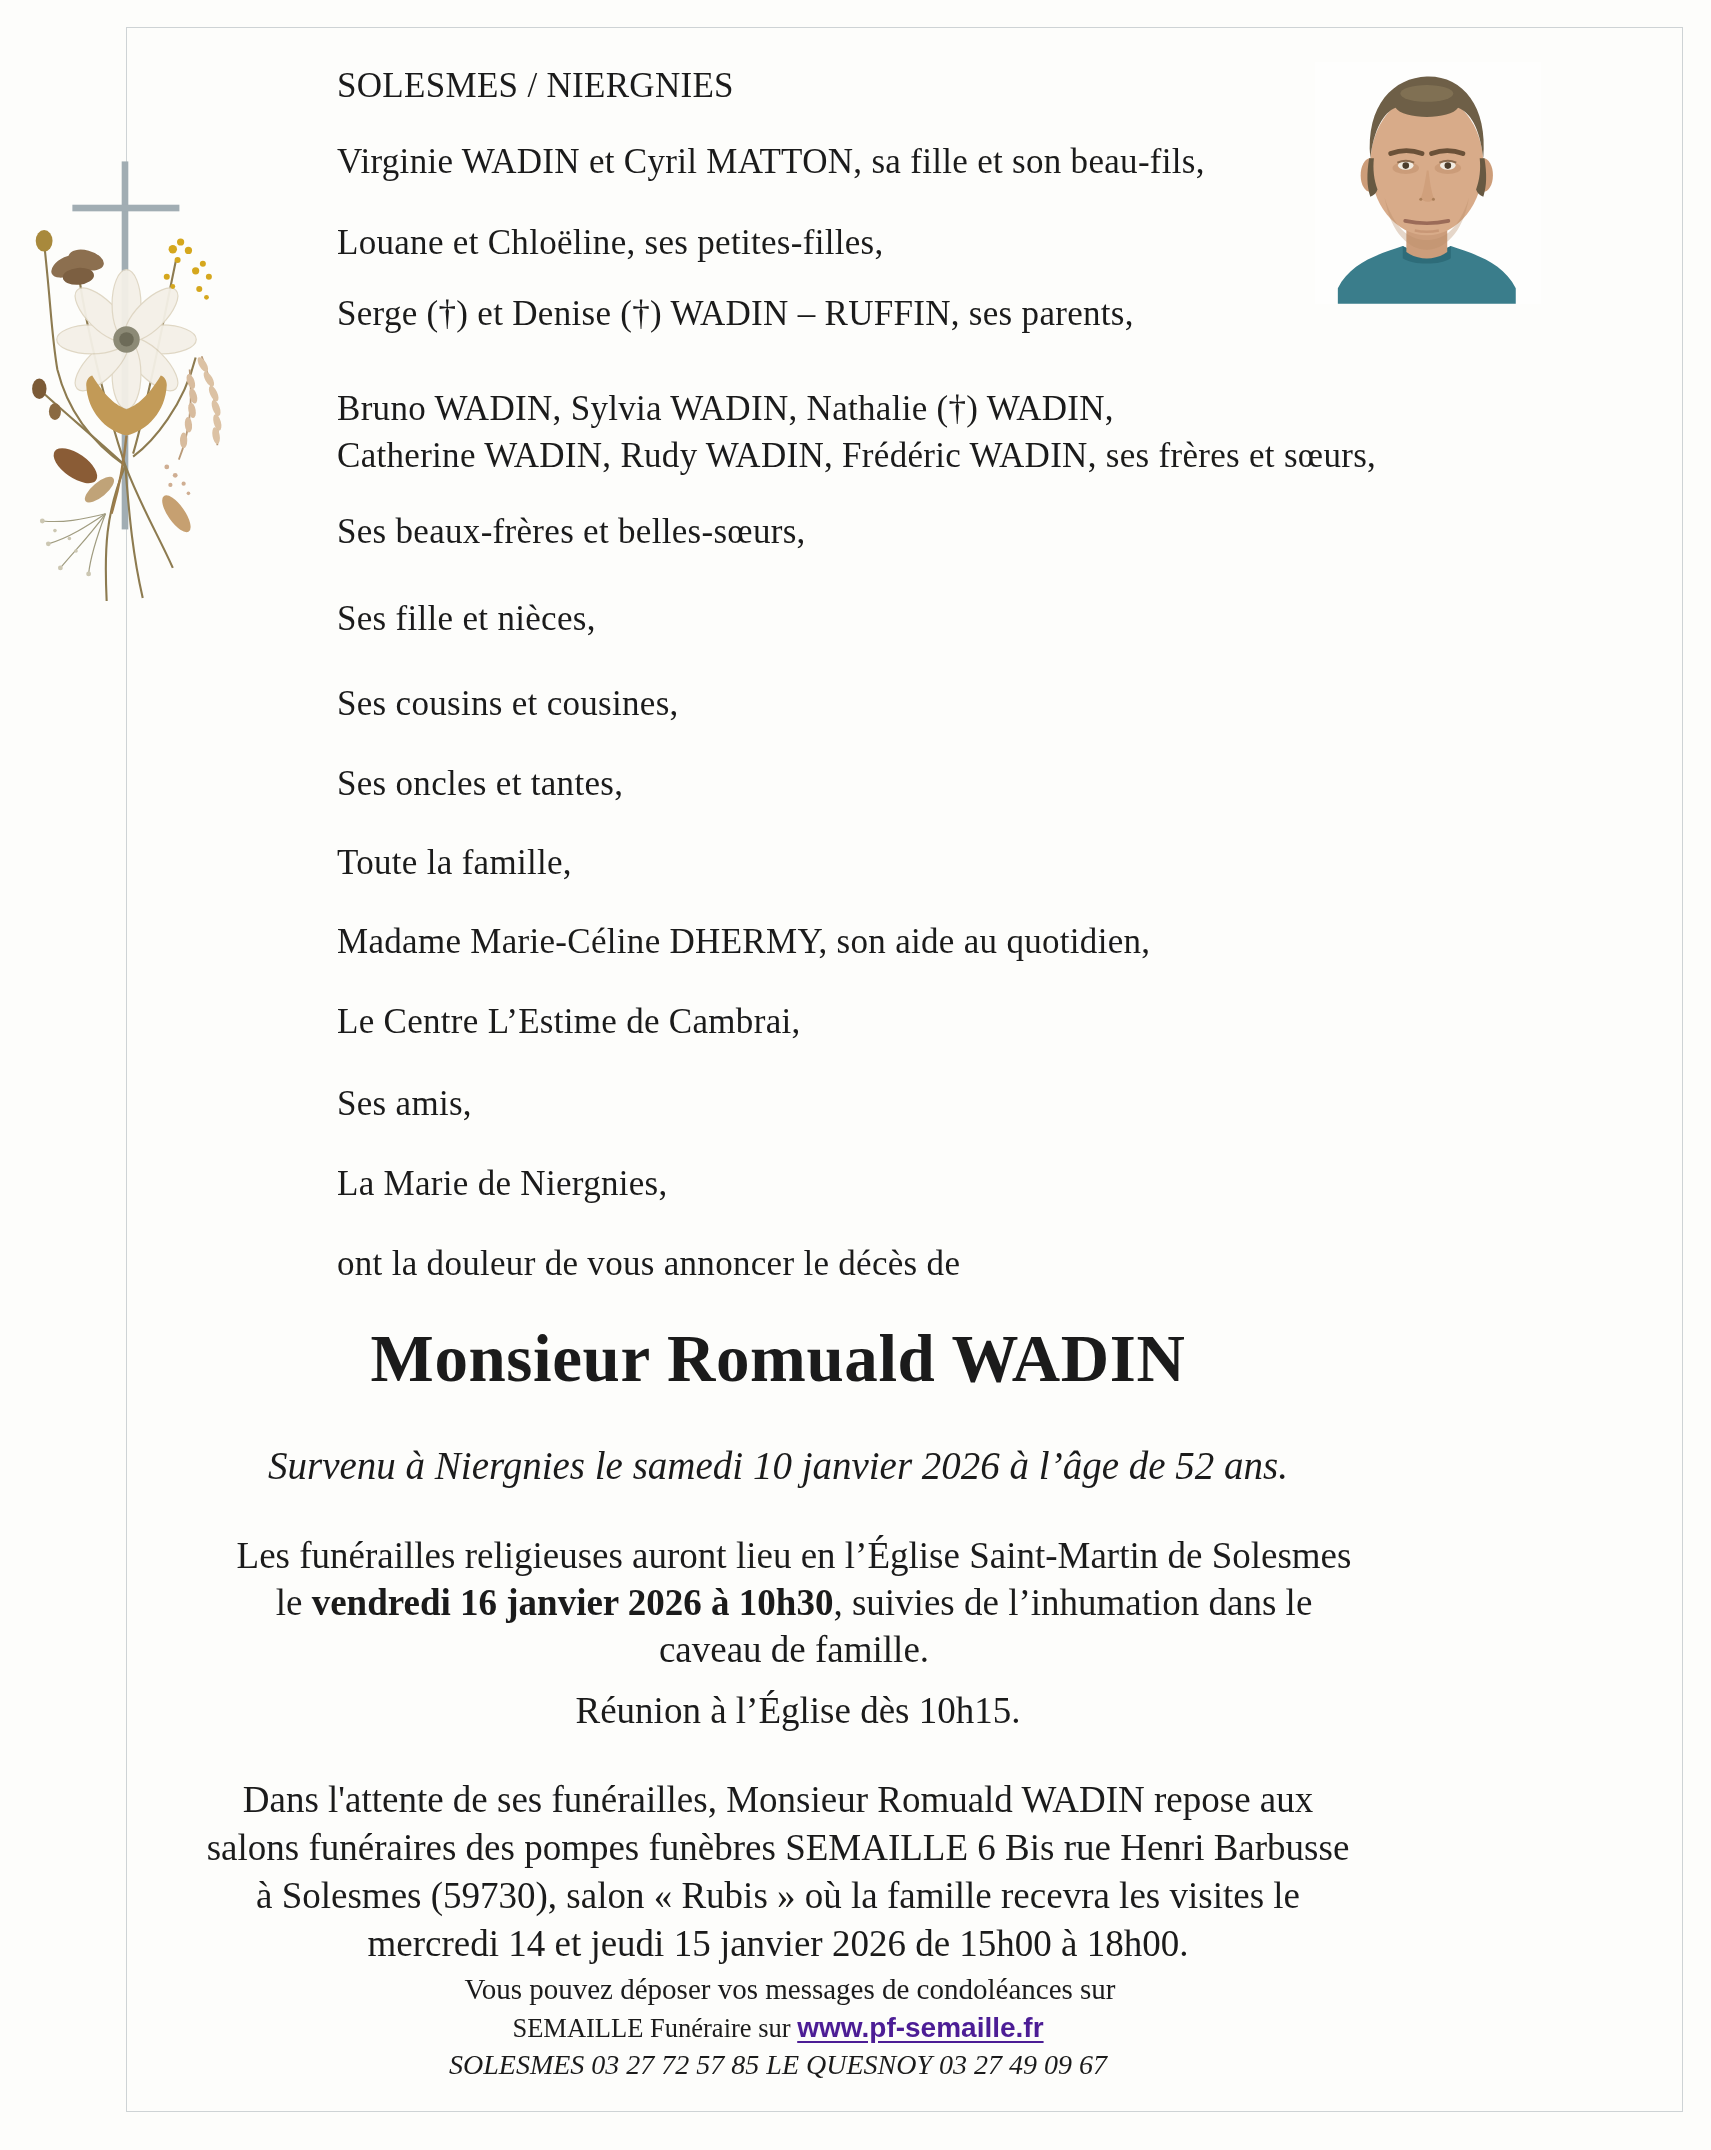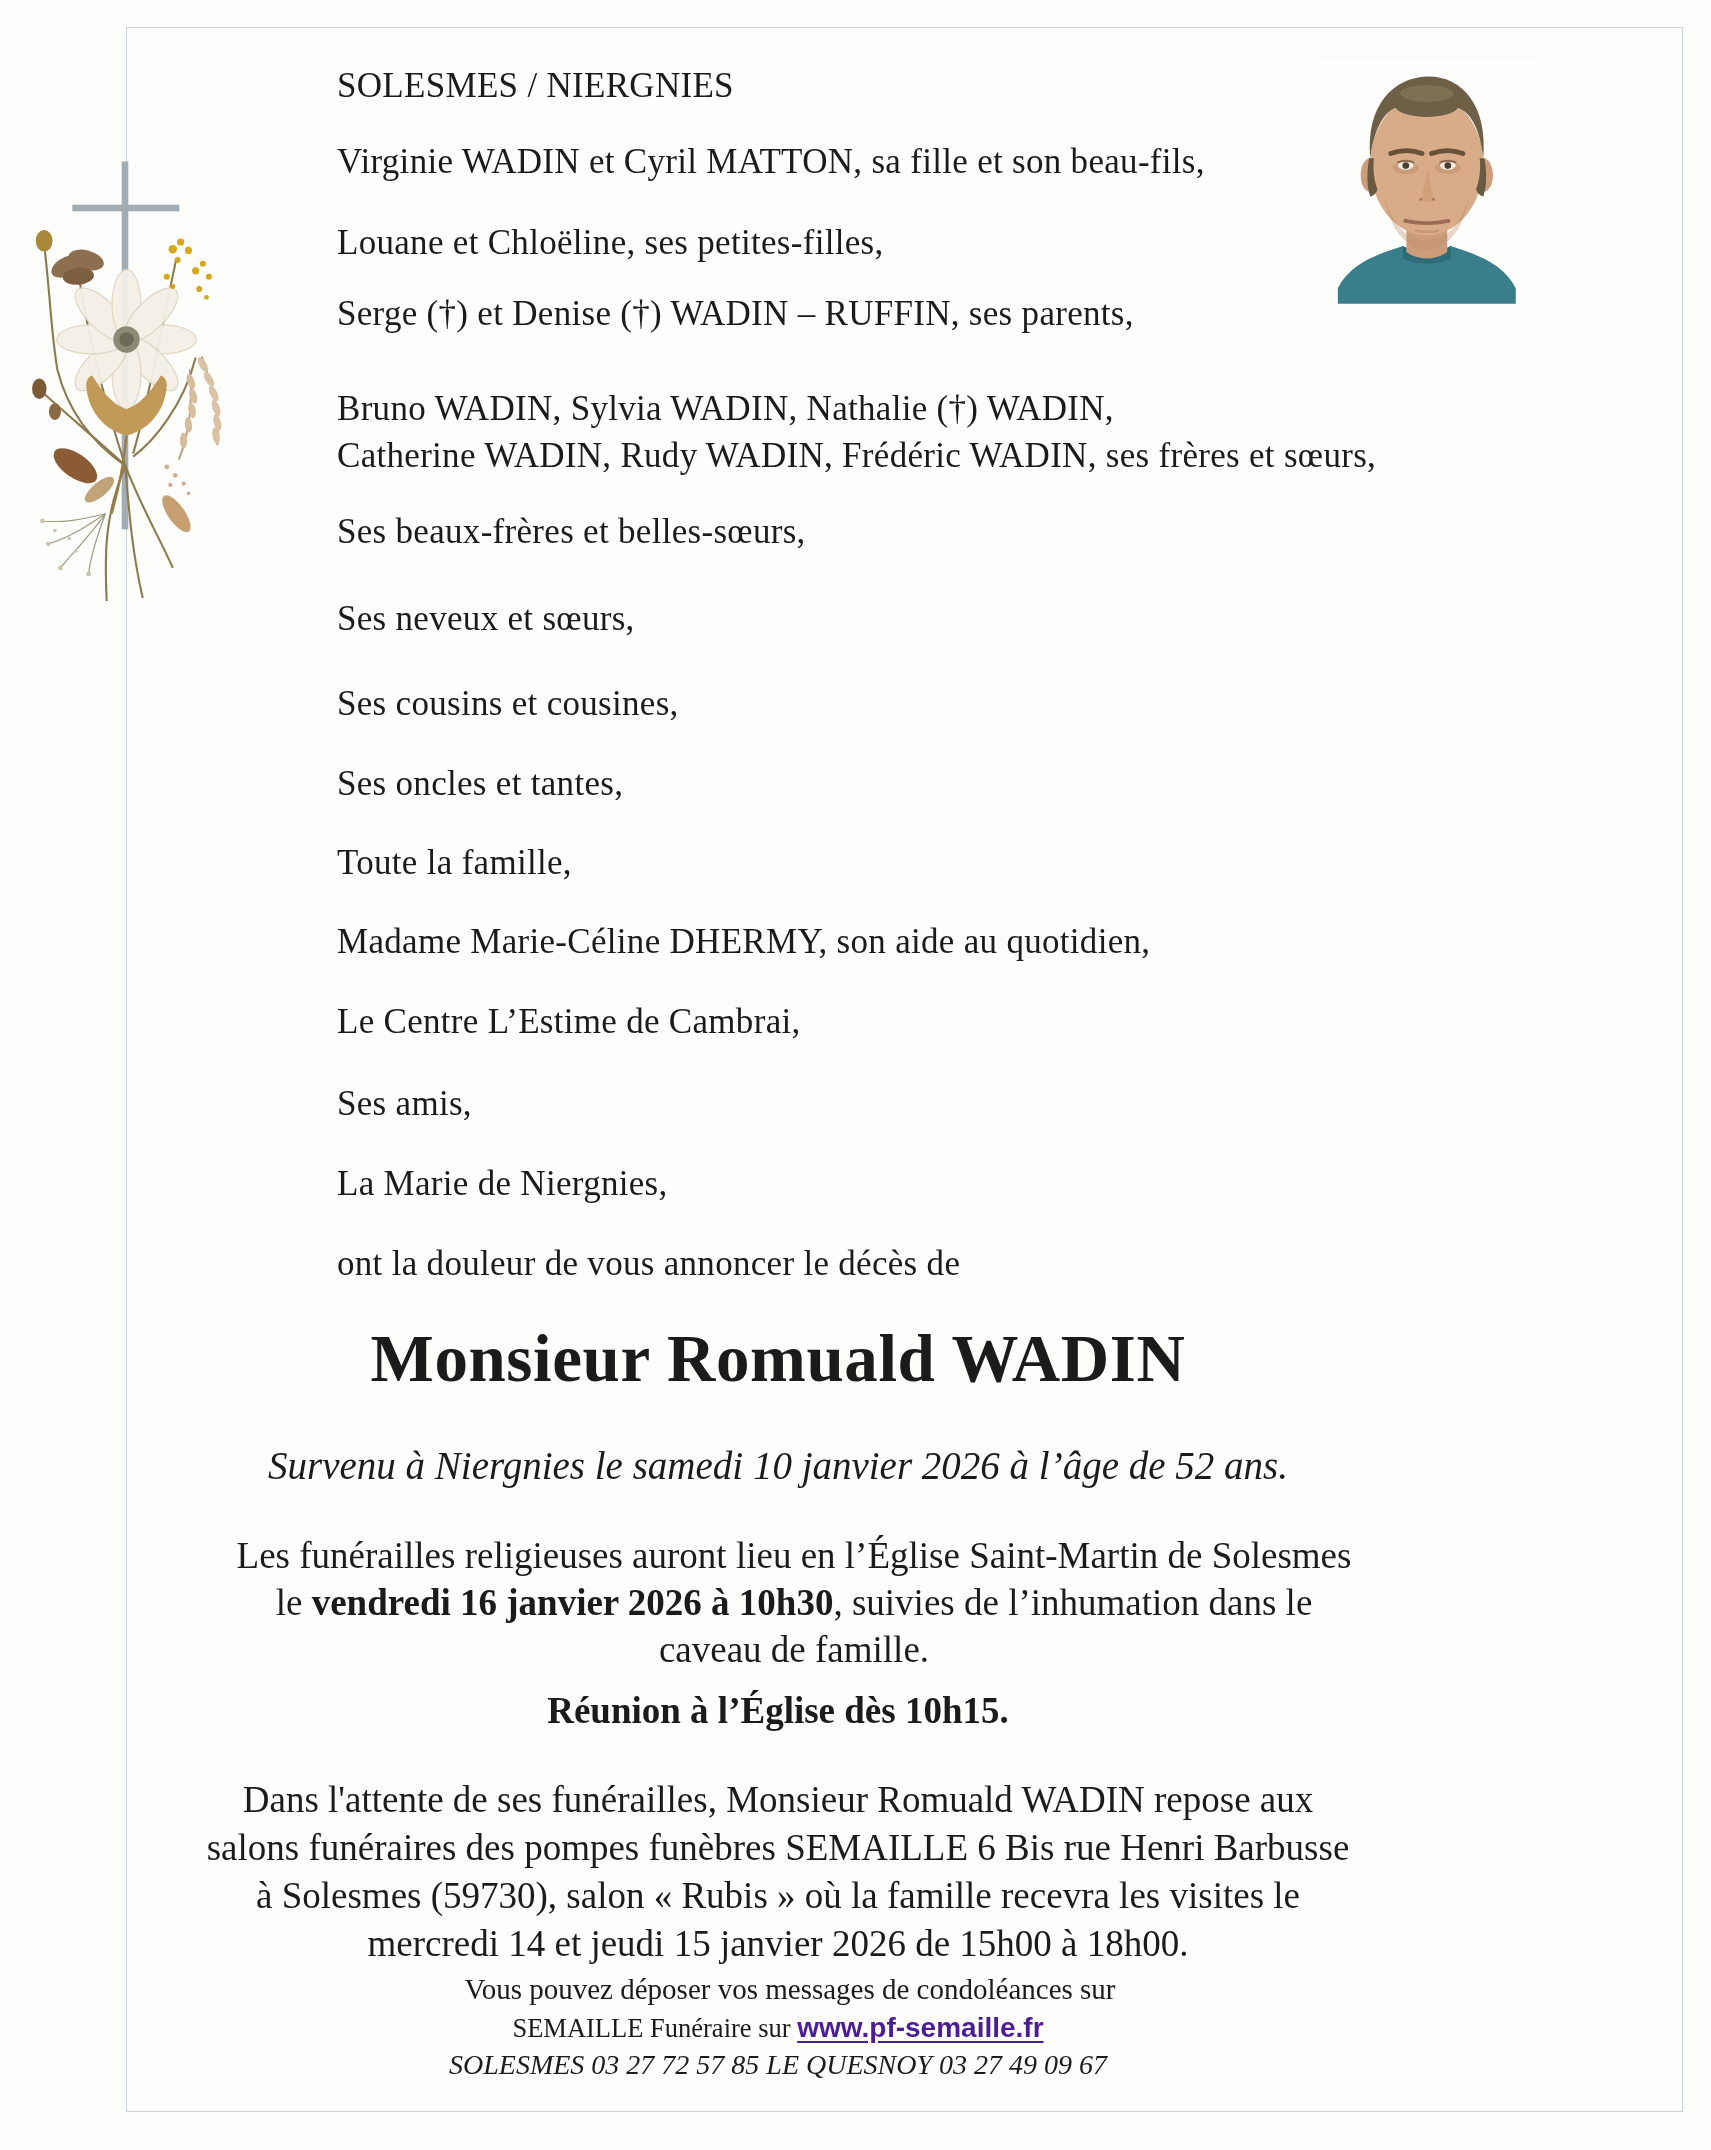--- a/index.html
+++ b/index.html
@@ -28,21 +28,21 @@
   .centered{
     position:absolute;left:126px;width:1304px;text-align:center;white-space:nowrap;
   }
   .title{
     font-size:67px;line-height:84px;font-weight:bold;letter-spacing:0.6px;
   }
   .notice{
     font-size:39px;line-height:48px;font-style:italic;
   }
   .funeral-line{font-size:37px;line-height:47px;padding-left:16px;}
-  .meeting{font-size:37px;line-height:47px;font-weight:bold;}
+  .meeting{font-size:37px;line-height:47px;font-weight:normal;margin-left:20px;}
   .repose-line{font-size:37px;line-height:48px;}
   .footer-italic{font-size:29px;line-height:34px;padding-left:12px;}
   .footer-site{font-size:26.5px;line-height:31px;}
   .footer-phones{font-size:28px;line-height:31px;font-style:italic;}
   .site-link{
     font-family:"Liberation Sans","DejaVu Sans",sans-serif;
     font-weight:bold;
     font-size:28px;
     color:#4c1d95;
     text-decoration:underline;
@@ -197,21 +197,21 @@
   </svg>
 
   <div class="line" style="top:63px">SOLESMES / NIERGNIES</div>
 
   <div class="line" style="top:139px">Virginie WADIN et Cyril MATTON, sa fille et son beau-fils,</div>
   <div class="line" style="top:220px">Louane et Chloëline, ses petites-filles,</div>
   <div class="line" style="top:291px">Serge (†) et Denise (†) WADIN – RUFFIN, ses parents,</div>
   <div class="line" style="top:386px">Bruno WADIN, Sylvia WADIN, Nathalie (†) WADIN,</div>
   <div class="line" style="top:433px">Catherine WADIN, Rudy WADIN, Frédéric WADIN, ses frères et sœurs,</div>
   <div class="line" style="top:509px">Ses beaux-frères et belles-sœurs,</div>
-  <div class="line" style="top:596px">Ses neveux et sœurs,</div>
+  <div class="line" style="top:596px">Ses fille et nièces,</div>
   <div class="line" style="top:681px">Ses cousins et cousines,</div>
   <div class="line" style="top:761px">Ses oncles et tantes,</div>
   <div class="line" style="top:840px">Toute la famille,</div>
   <div class="line" style="top:919px">Madame Marie-Céline DHERMY, son aide au quotidien,</div>
   <div class="line" style="top:999px">Le Centre L’Estime de Cambrai,</div>
   <div class="line" style="top:1081px">Ses amis,</div>
   <div class="line" style="top:1161px">La Marie de Niergnies,</div>
   <div class="line" style="top:1241px">ont la douleur de vous annoncer le décès de</div>
 
   <div class="centered title" style="top:1316px">Monsieur Romuald WADIN</div>

